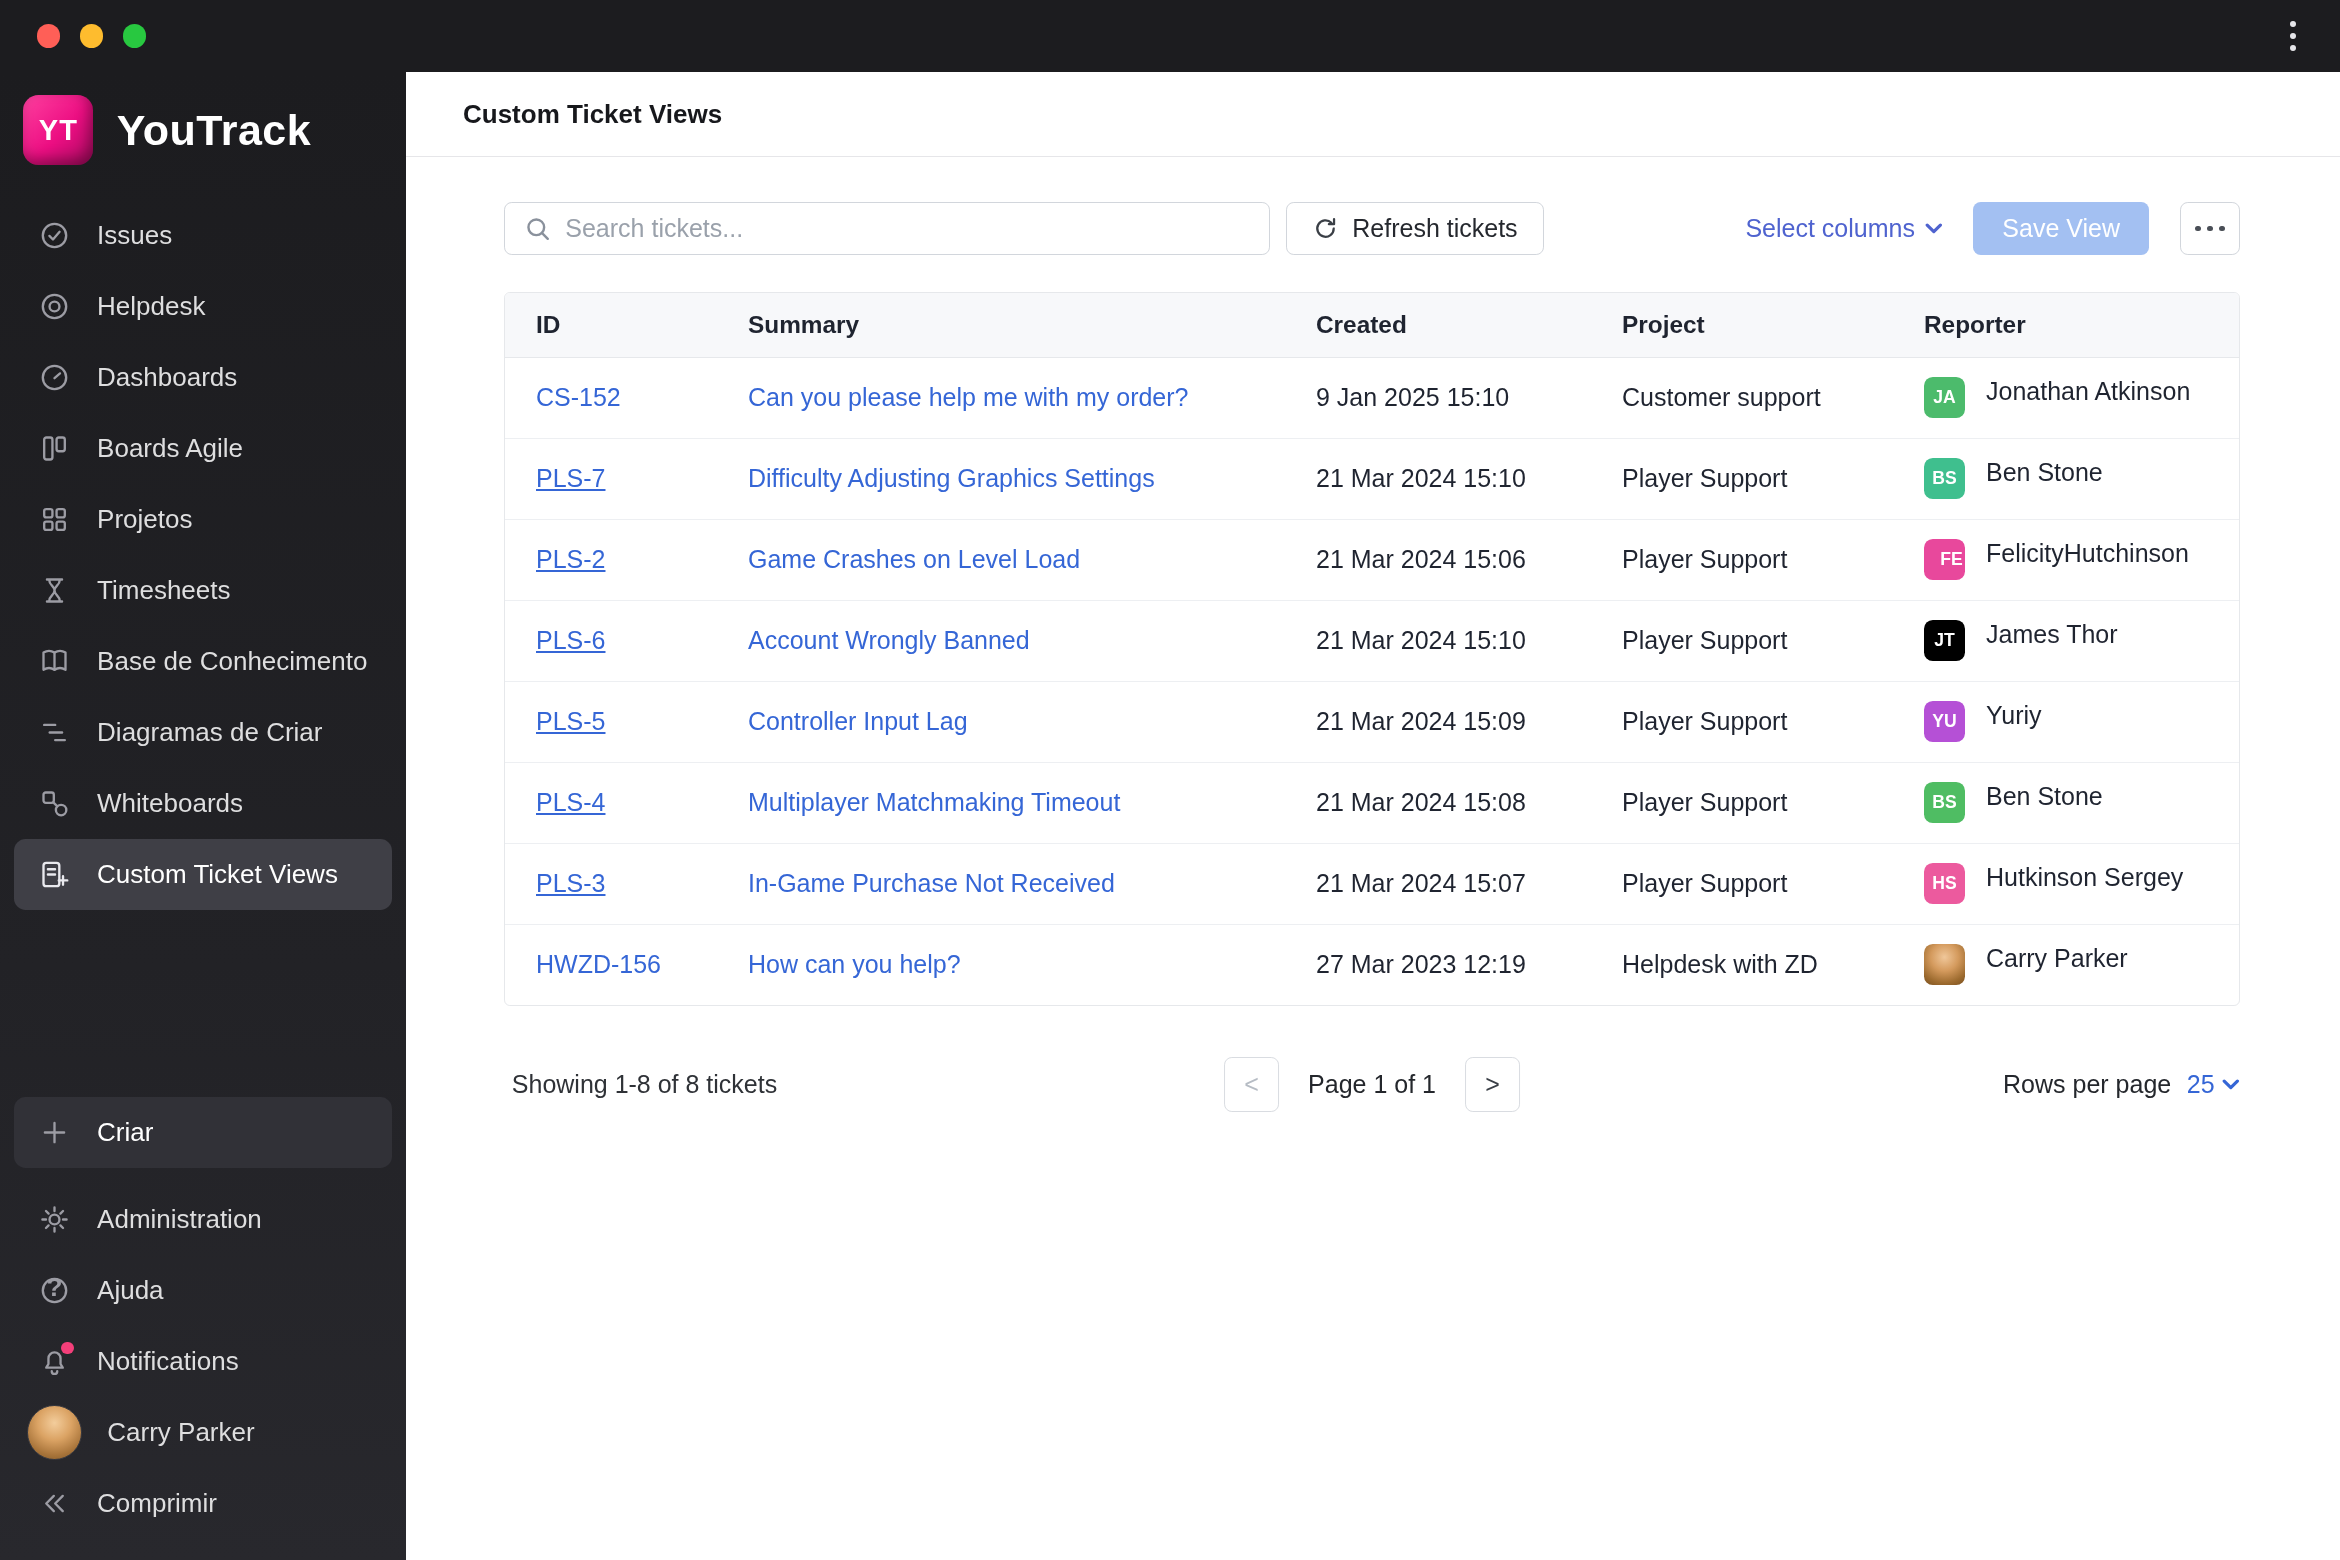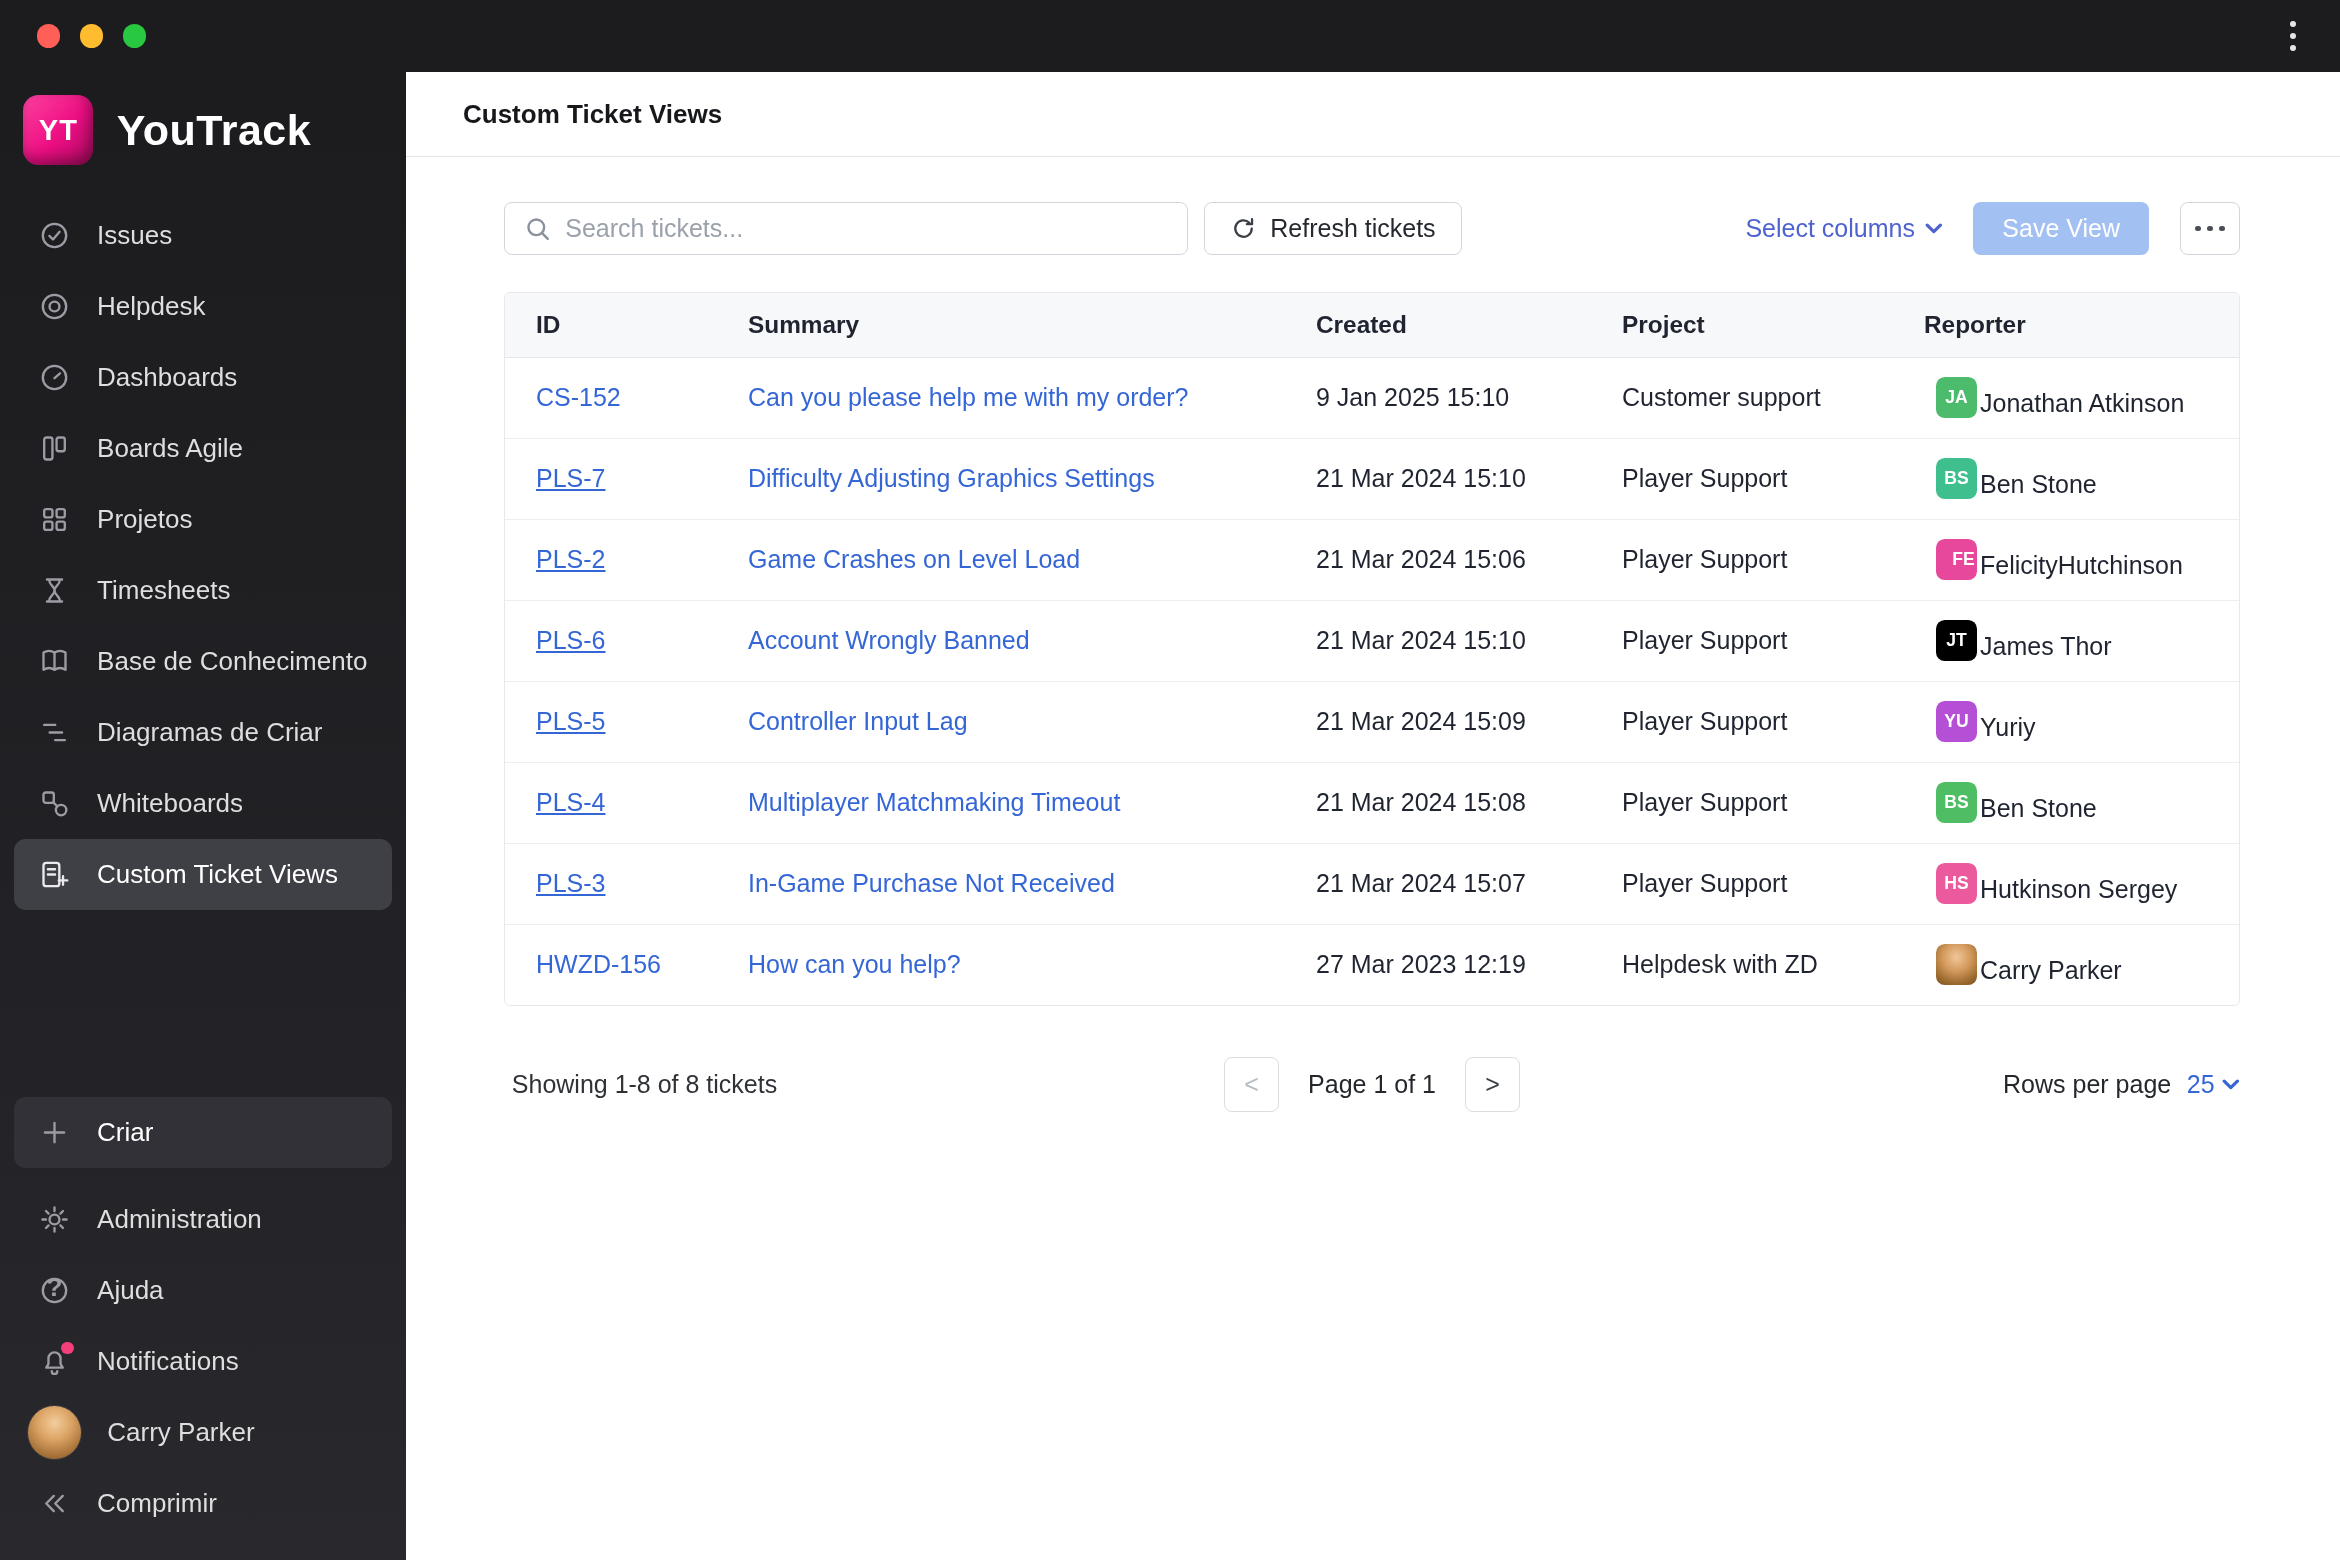--- a/index.html
+++ b/index.html
@@ -67,21 +67,21 @@
 
   
   .main { flex:1; background:#ffffff; display:flex; flex-direction:column; min-width:0; }
   .page-header { height:85px; flex:0 0 85px; display:flex; align-items:center; padding:0 57px; border-bottom:1px solid #e6e6e9; }
   .page-title { font-size:26px; font-weight:700; color:#17181c; }
 
   .content { padding:45px 101px 0 98px; flex:1; display:flex; flex-direction:column; }
 
   .toolbar { display:flex; align-items:center; }
   .search-box {
-    width:684px; height:53px; border:1px solid #d2d6dc; border-radius:7.8px;
+    width:766px; height:53px; border:1px solid #d2d6dc; border-radius:7.8px;
     display:flex; align-items:center; gap:13.7px; padding:0 17.6px; background:#fff;
   }
   .search-box svg { width:29px; height:29px; stroke:#8a919c; fill:none; stroke-width:2; stroke-linecap:round; }
   .search-input { border:none; outline:none; flex:1; font-size:25px; color:#2a2d33; font-family:"Liberation Sans",sans-serif; background:transparent; }
   .search-input::placeholder { color:#9aa1ab; }
 
   .btn { display:flex; align-items:center; justify-content:center; gap:13.7px; height:53px;
          border:1px solid #d2d6dc; border-radius:7.8px; background:#fff; font-size:25px;
          color:#25282e; cursor:pointer; font-family:"Liberation Sans",sans-serif; }
   .btn-refresh { margin-left:15.6px; padding:0 25px; }
@@ -101,21 +101,21 @@
   th {
     background:#f7f8fa; text-align:left; font-size:24.4px; font-weight:700;
     color:#1f2430; height:64px; padding:0 9.8px 0 33px; border-bottom:1px solid #e6e8eb;
   }
   th:first-child { padding-left:31px; }
   td { height:81px; padding:0 9.8px 0 33px; border-bottom:1px solid #edeff2; font-size:25px; color:#1f2430; white-space:nowrap; overflow:hidden; }
   td:first-child { padding-left:31px; }
   tr:last-child td { border-bottom:none; }
   a.tlink { color:#3566d6; text-decoration:none; cursor:pointer; }
   a.tlink.u { text-decoration:underline; }
-  .rep { display:flex; align-items:flex-end; gap:3px;margin-left:12px; }
+  .rep { display:flex; align-items:flex-start; gap:21px; }
   .avatar {
     width:41px; height:41px; border-radius:8.8px; flex:0 0 41px;
     color:#fff; font-size:17.6px; font-weight:700;
     display:flex; align-items:center; justify-content:center; background:#9ca3af;
   }
   .avatar.photo { background:radial-gradient(circle at 50% 32%, #f0c79a 0%, #d49a5d 40%, #9d6b2f 75%, #7a5020 100%); }
 
   
   .list-footer { position:relative; display:flex; align-items:center; margin-top:64px; }
   .showing { font-size:25px; color:#2f3237; padding-left:7.8px; }

